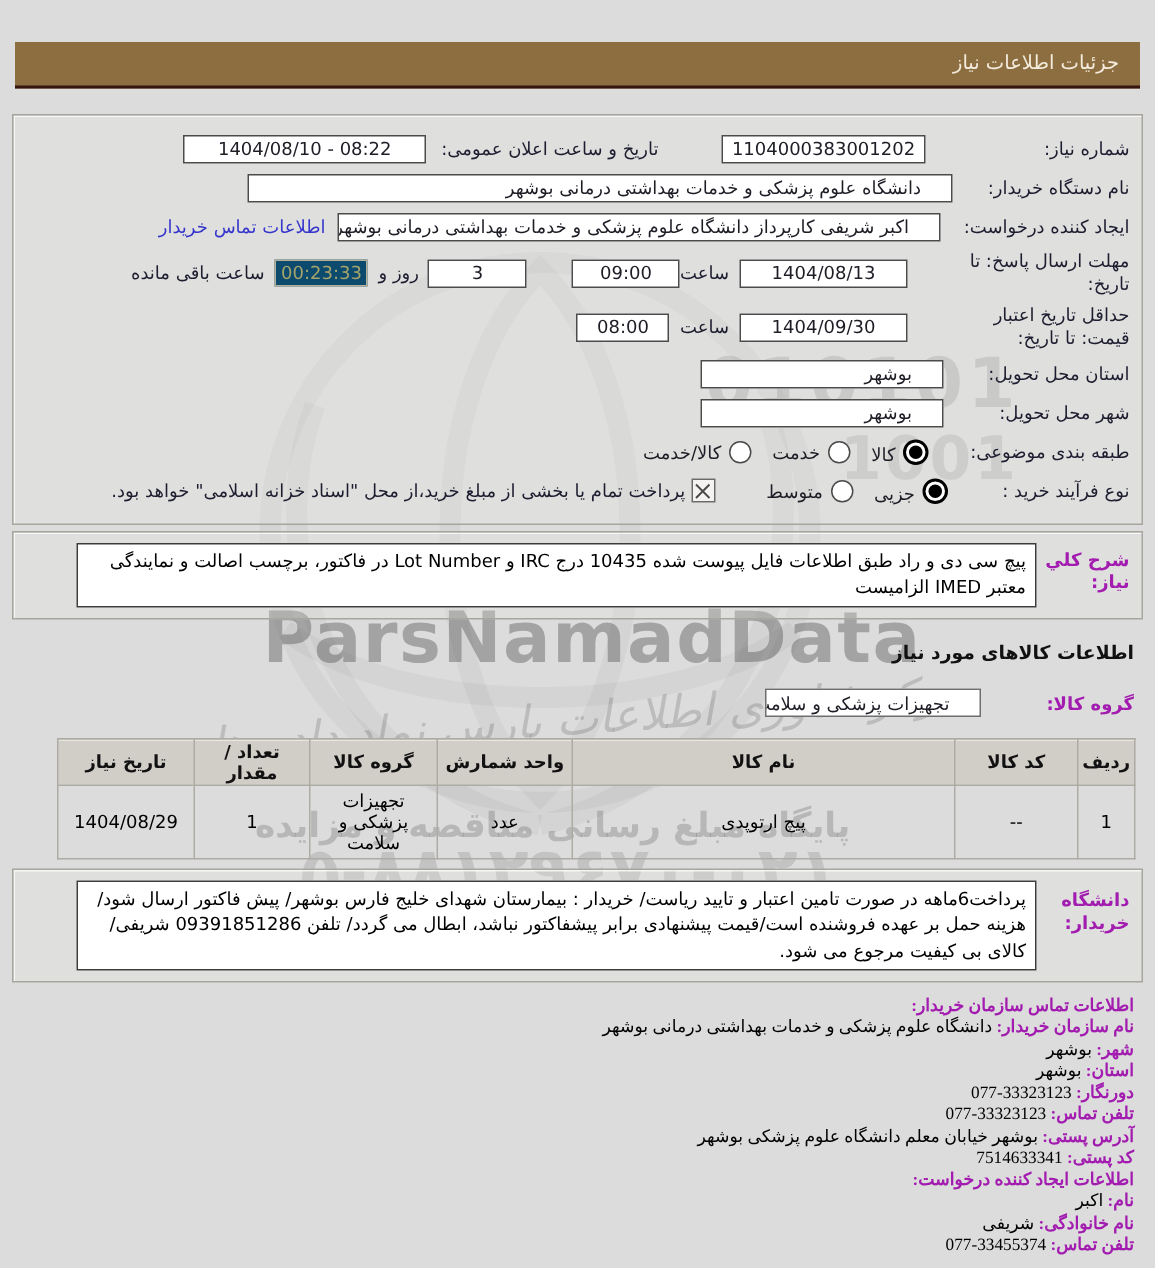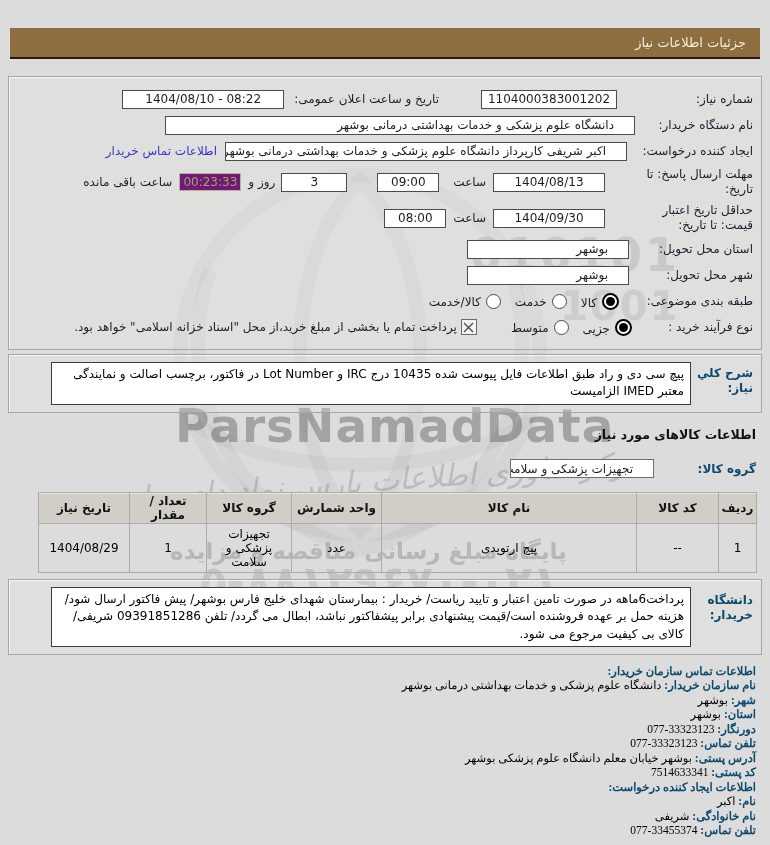--- a/index.html
+++ b/index.html
@@ -30,39 +30,39 @@
   .row{display:flex;align-items:center;margin:4px 0;min-height:22px;}
   .lbl{color:#1d1d30;white-space:nowrap;}
   .stack{display:flex;flex-direction:column;line-height:1.25;}
   .ibox{
     background:#fff;border:1px solid #4b4b4b;height:19px;display:flex;align-items:center;
     padding:0 20px;box-sizing:border-box;overflow:hidden;white-space:nowrap;
   }
   .center{justify-content:center;}
   .ltr{direction:ltr;}
   .link{color:#3535cc;cursor:pointer;text-decoration:none;margin-right:8px;white-space:nowrap;}
-  .cream{background:#701a75;border:1px solid #b5b29c;color:#a3a36b;height:18px;}
+  .cream{background:#0c4a6e;border:1px solid #b5b29c;color:#a3a36b;height:18px;}
   .radio{
     width:13px;height:13px;border-radius:50%;border:1px solid #4a4a4a;background:#fff;
     display:inline-block;position:relative;flex:0 0 auto;
   }
   .radio.checked{border:2px solid #000;}
   .radio.checked::after{
     content:"";position:absolute;inset:2px;background:#000;border-radius:50%;
   }
   .opt{display:flex;align-items:flex-end;gap:5px;margin-right:14px;}
   .checkbox{
     width:14px;height:14px;border:1px solid #6b6b6b;background:#f4f3f1;display:inline-flex;
     align-items:center;justify-content:center;flex:0 0 auto;
   }
   .tarea{
     background:#fff;border:1px solid #3c3c3c;padding:3px 6px;line-height:1.45;
     color:#000;
   }
-  .b{font-weight:bold;color:#0c4a6e;text-align:right;}
+  .b{font-weight:bold;color:#a21caf;text-align:right;}
   .sectitle{margin:14px 14px 0 0;font-weight:bold;color:#111;font-size:12.5px;}
   table.items{border-collapse:collapse;margin:12px 13px 0 0;table-layout:fixed;width:718px;background:transparent;}
   table.items th{
     background:#d1cec8;border:1px solid #aeaba4;font-weight:bold;color:#111;
     height:26px;font-size:12px;box-shadow:inset 0 1px 0 #e9e7e2;
   }
   table.items td{
     border:1px solid #aeaba4;text-align:center;height:44px;color:#000;font-size:12px;padding:2px 4px;
   }
   .contact{margin:10px 14px 0 0;line-height:13.5px;font-size:11.5px;color:#000;font-family:Liberation Serif, serif;}
@@ -115,21 +115,21 @@
       <a class="link" href="#">اطلاعات تماس خریدار</a>
     </div>
 
     <div class="row" style="min-height:32px">
       <span class="lbl stack" style="width:112px">
         <span>مهلت ارسال پاسخ: تا</span>
         <span>تاریخ:</span>
       </span>
       <span class="ibox center ltr" style="width:112px;margin-right:36px">1404/08/13</span>
       <span class="lbl" style="margin-right:7px">ساعت</span>
-      <span class="ibox center ltr" style="width:62px;margin-right:14px">09:00</span>
+      <span class="ibox center ltr" style="width:72px;margin-right:0">09:00</span>
       <span class="ibox center ltr" style="width:66px;margin-right:30px">3</span>
       <span class="lbl" style="margin-right:6px">روز و</span>
       <span class="ibox center ltr cream" style="width:62px;margin-right:7px">00:23:33</span>
       <span class="lbl" style="margin-right:7px">ساعت باقی مانده</span>
     </div>
 
     <div class="row" style="min-height:32px">
       <span class="lbl stack" style="width:112px">
         <span>حداقل تاریخ اعتبار</span>
         <span>قیمت: تا تاریخ:</span>

